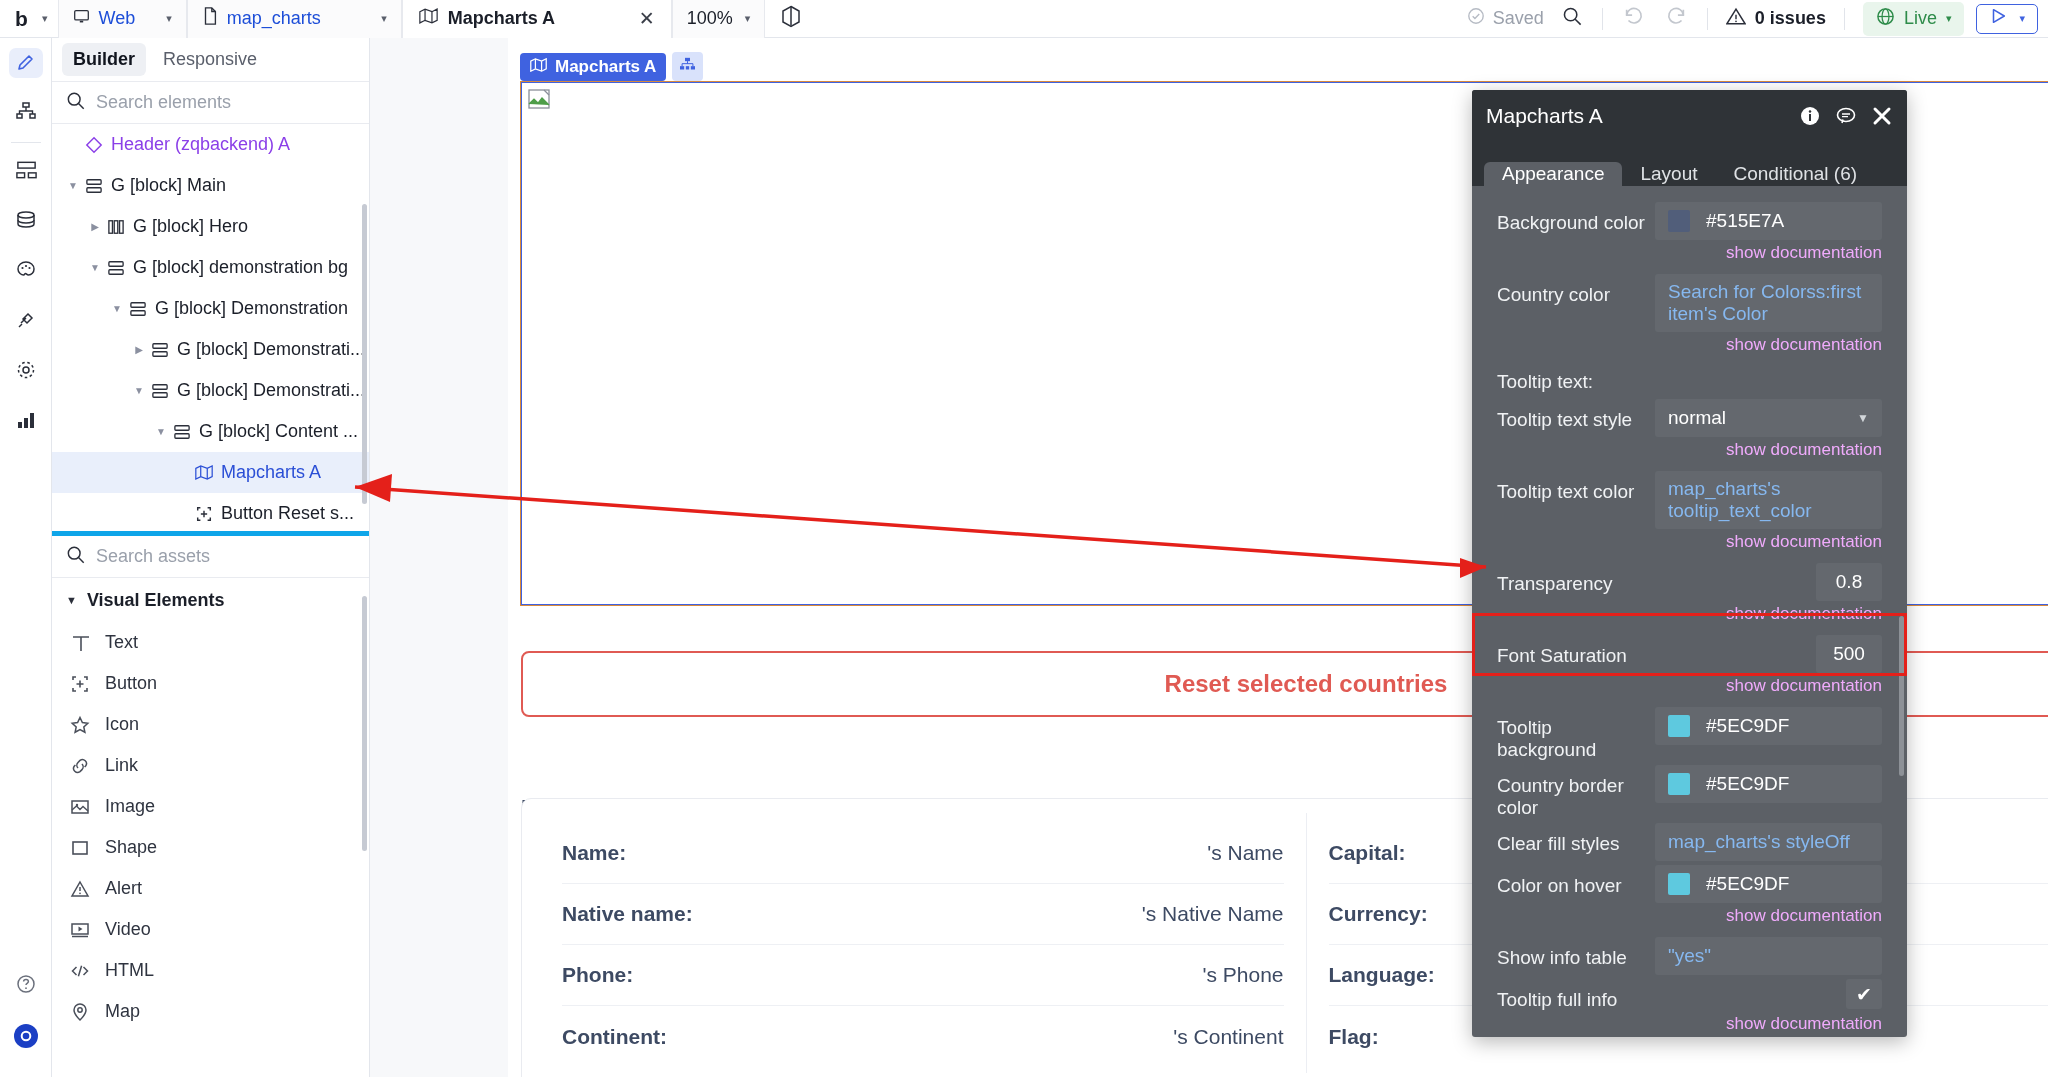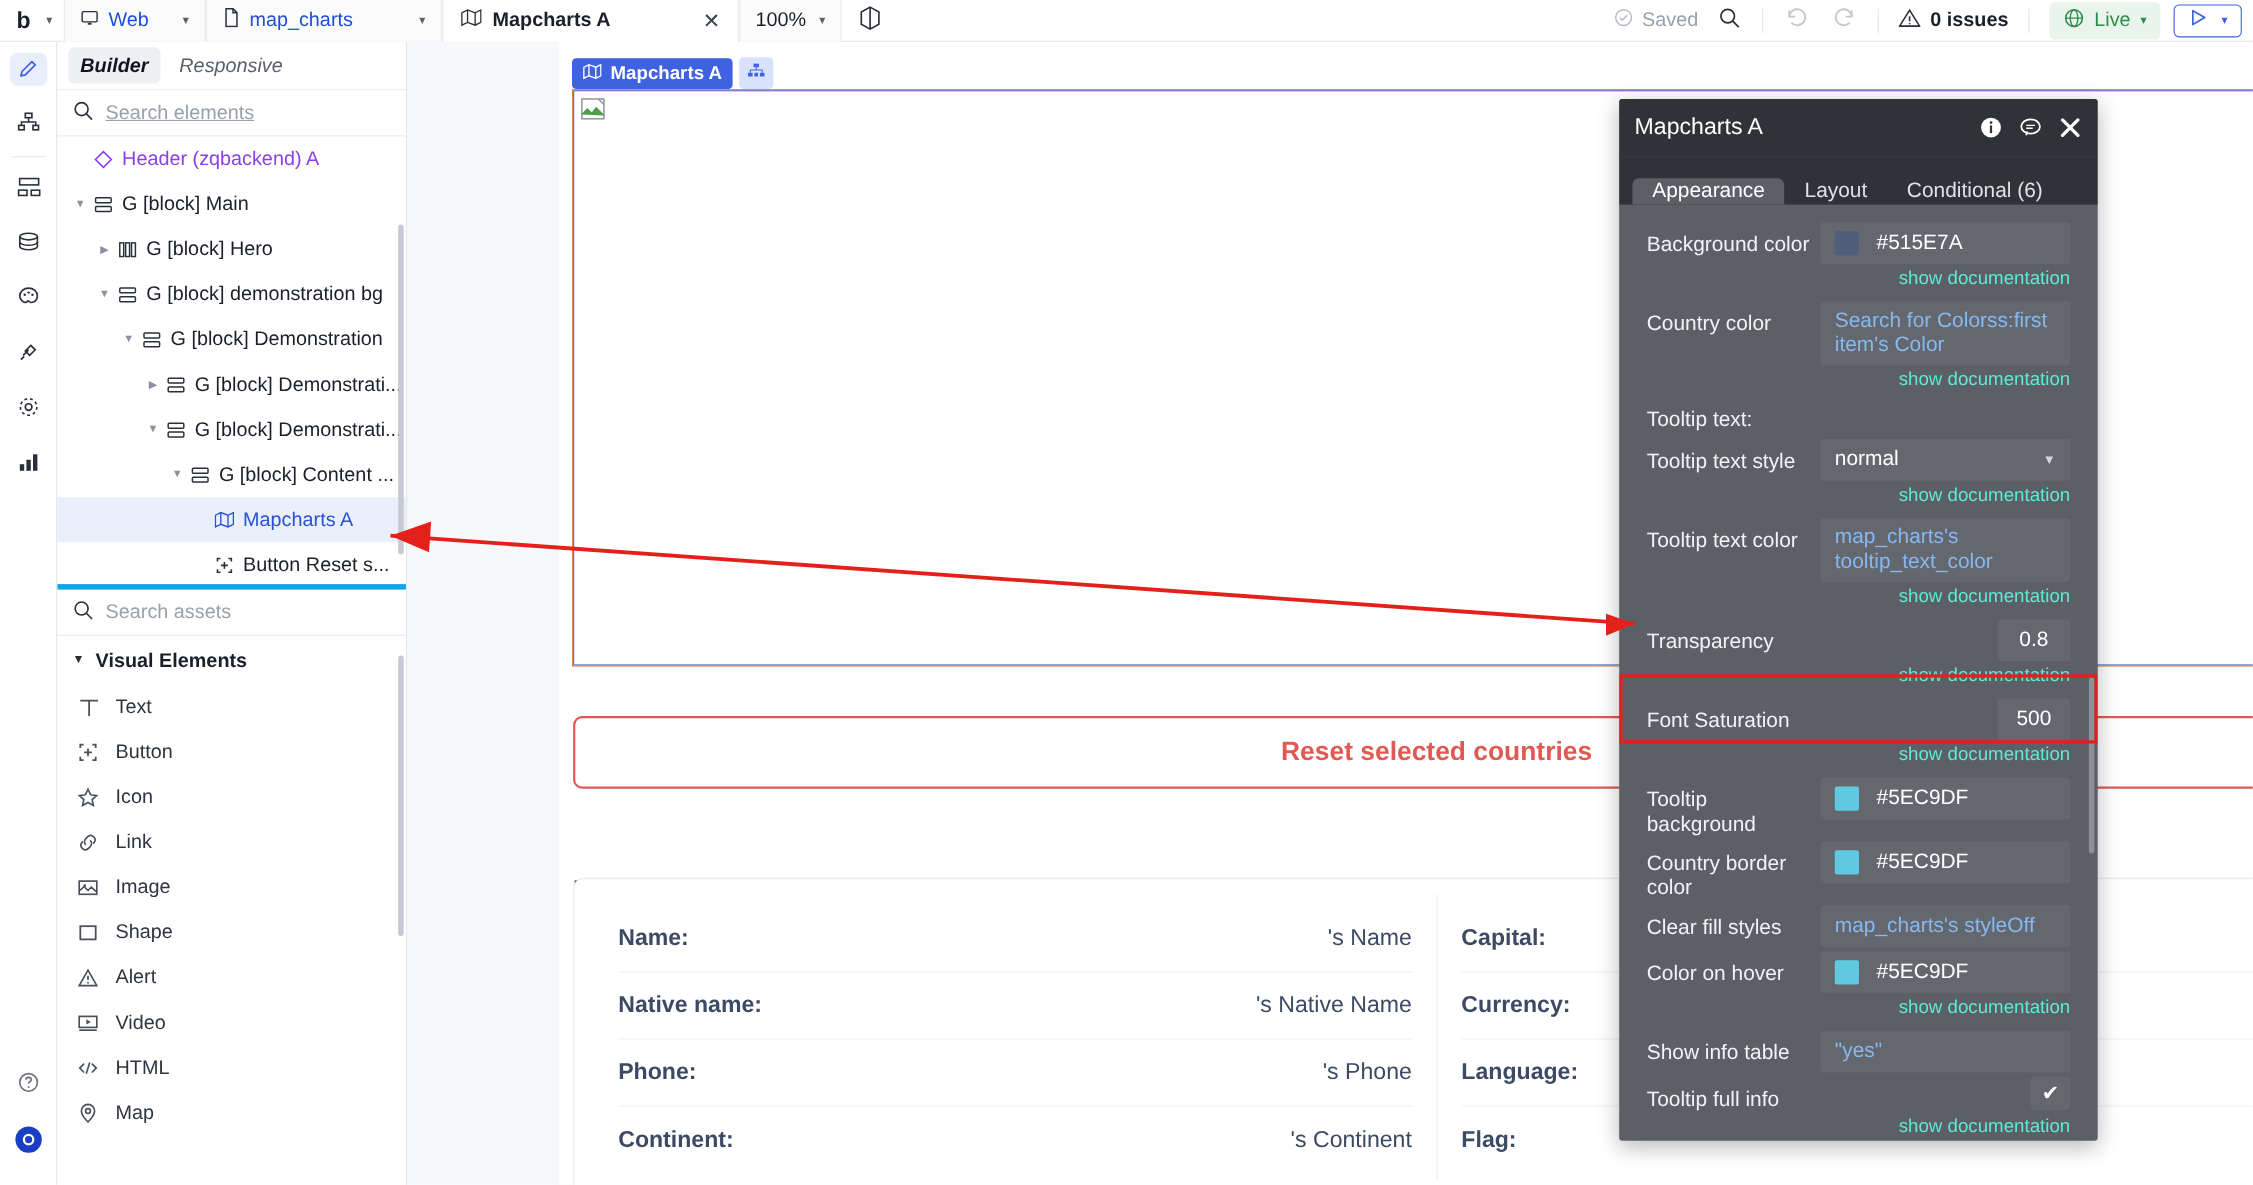--- a/index.html
+++ b/index.html
@@ -62,25 +62,25 @@
     display:flex;align-items:center;justify-content:center;}
   .rail-div{ width:30px; height:1px; background:#e3e6ec; margin:4px 11px;}
 
   
   .lpanel{
     position:absolute; left:52px; top:38px; width:318px; height:1039px;
     background:#ffffff; border-right:1px solid #e3e6ec; z-index:25;
     display:flex; flex-direction:column;
   }
   .lp-tabs{ height:44px; display:flex; align-items:center; gap:6px; padding:0 10px;
-    border-bottom:1px solid #e9ebf0;font-style:italic;}
+    border-bottom:1px solid #e9ebf0;}
   .lp-tab{ padding:6px 11px; border-radius:6px; font-size:18px; color:#5a5f6b; cursor:pointer;}
   .lp-tab.sel{ background:#eef0f4; color:#11151e; font-weight:bold;}
   .lp-search{ height:42px; display:flex; align-items:center; gap:11px; padding:0 14px;
-    border-bottom:1px solid #e9ebf0; color:#9aa0ab; font-size:18px;text-decoration:underline;}
+    border-bottom:1px solid #e9ebf0; color:#9aa0ab; font-size:18px;}
   .tree{ position:relative; overflow:hidden; border-bottom:5px solid #0ea5e9; }
   .trow{ display:flex; align-items:center; height:41px; font-size:18px; white-space:nowrap; cursor:pointer;}
   .trow.sel{ background:#e9effb; }
   .trow .tw{ width:18px; display:flex;align-items:center;justify-content:center;color:#8b90a0;font-size:10px;}
   .trow .ti{ width:24px; display:flex;align-items:center;justify-content:center;}
   .trow .tl{ padding-left:5px; }
   .trow.purple .tl{ color:#8b3fe8; }
   .trow.blue .tl{ color:#2b4fd6; }
   .tscroll{ position:absolute; right:2px; top:80px; width:5px; height:300px; background:#c6cad3; border-radius:3px;}
   .asearch{ height:42px; display:flex; align-items:center; gap:11px; padding:0 14px;
@@ -162,21 +162,21 @@
   }
   .plabel{ flex:1; color:#f0f2f4; font-size:19px; padding-top:10px; }
   .pfield{
     width:227px; min-height:38px; background:#64686e; border-radius:3px;
     display:flex; align-items:center; gap:16px; padding:7px 13px;
     color:#ffffff; font-size:19px;
   }
   .pfield.link{ color:#86b8f0; }
   .pfield.num{ width:66px; justify-content:center; margin-left:161px; }
   .swatch{ width:22px; height:22px; border-radius:2px; flex:none;}
-  .pdoc{ text-align:right; color:#5eead4; font-size:17px; padding:3px 25px 7px 0;}
+  .pdoc{ text-align:right; color:#f0abfc; font-size:17px; padding:3px 25px 7px 0;}
   .psection{ color:#f0f2f4; font-size:19px; padding:9px 25px 2px 25px;}
   .pdrop{ margin-left:auto; color:#d2d6da; font-size:12px;}
   .pcheck{
     width:36px;height:30px;background:#64686e;border-radius:3px;margin-left:191px;
     display:flex;align-items:center;justify-content:center;color:#fff;font-size:19px;
   }
   .hl-box{
     position:absolute; left:0px; top:427px; width:435px; height:63px;
     border:3px solid #e4201a; pointer-events:none; z-index:3;
   }

